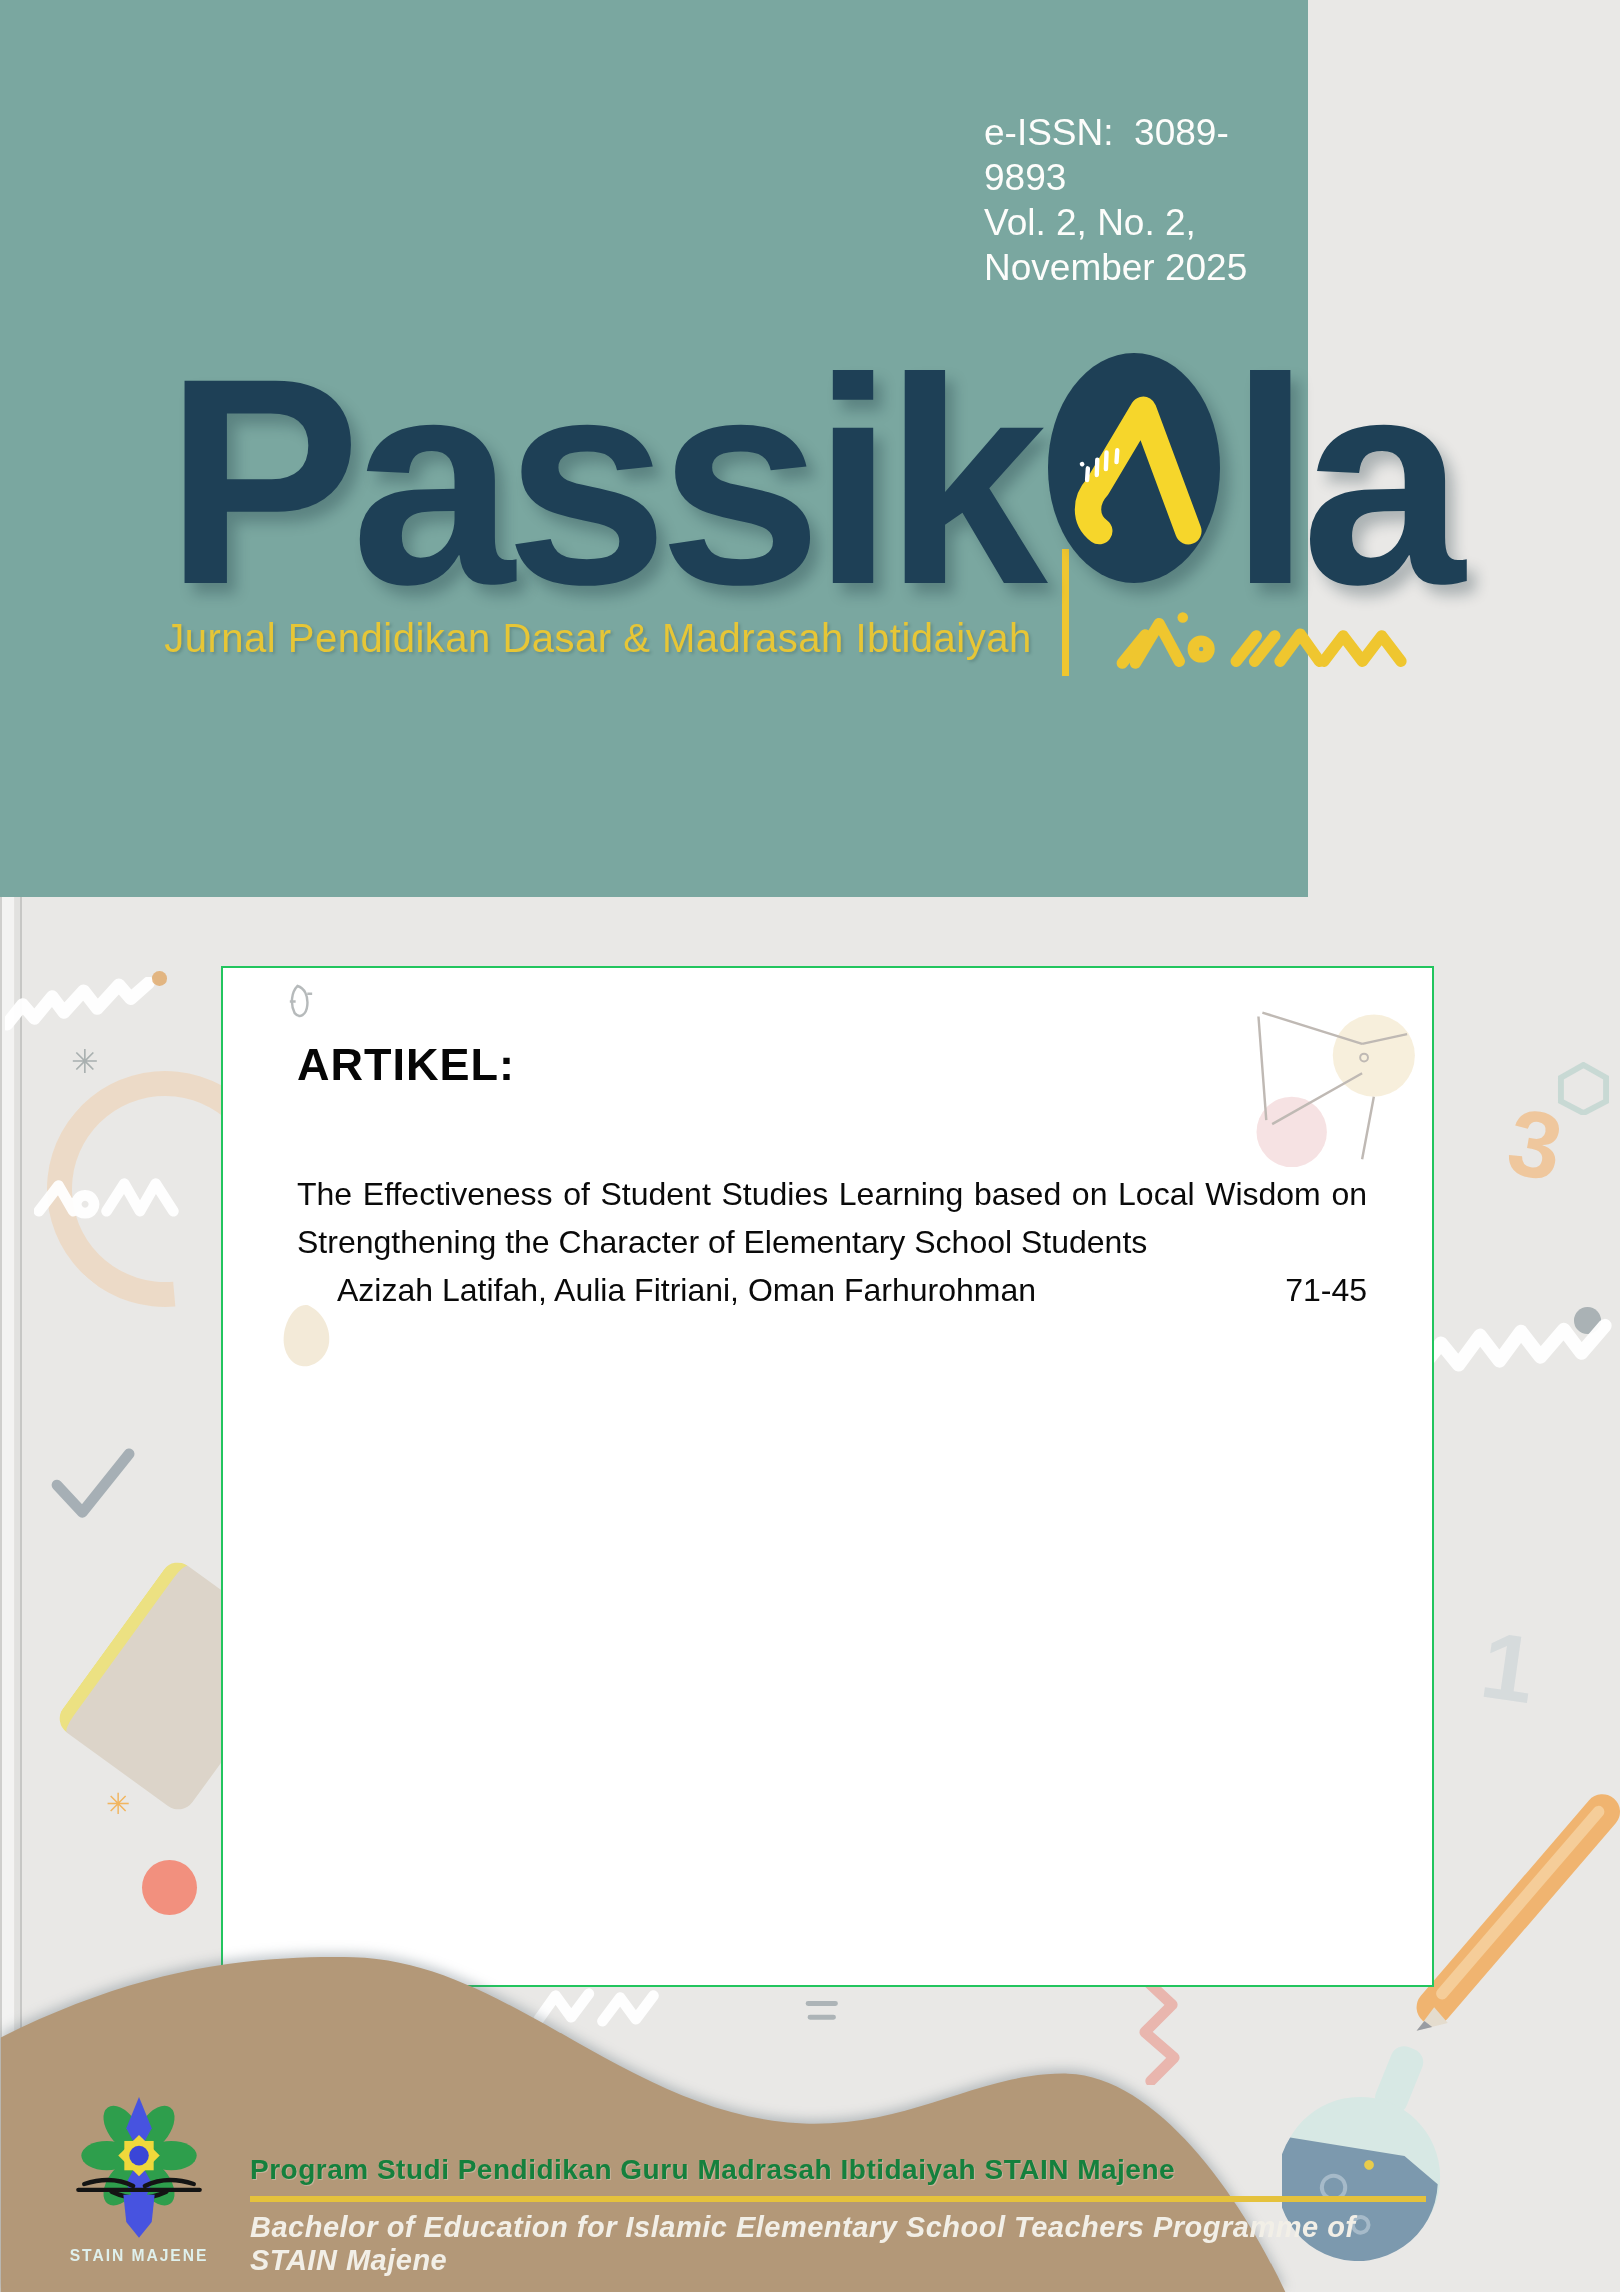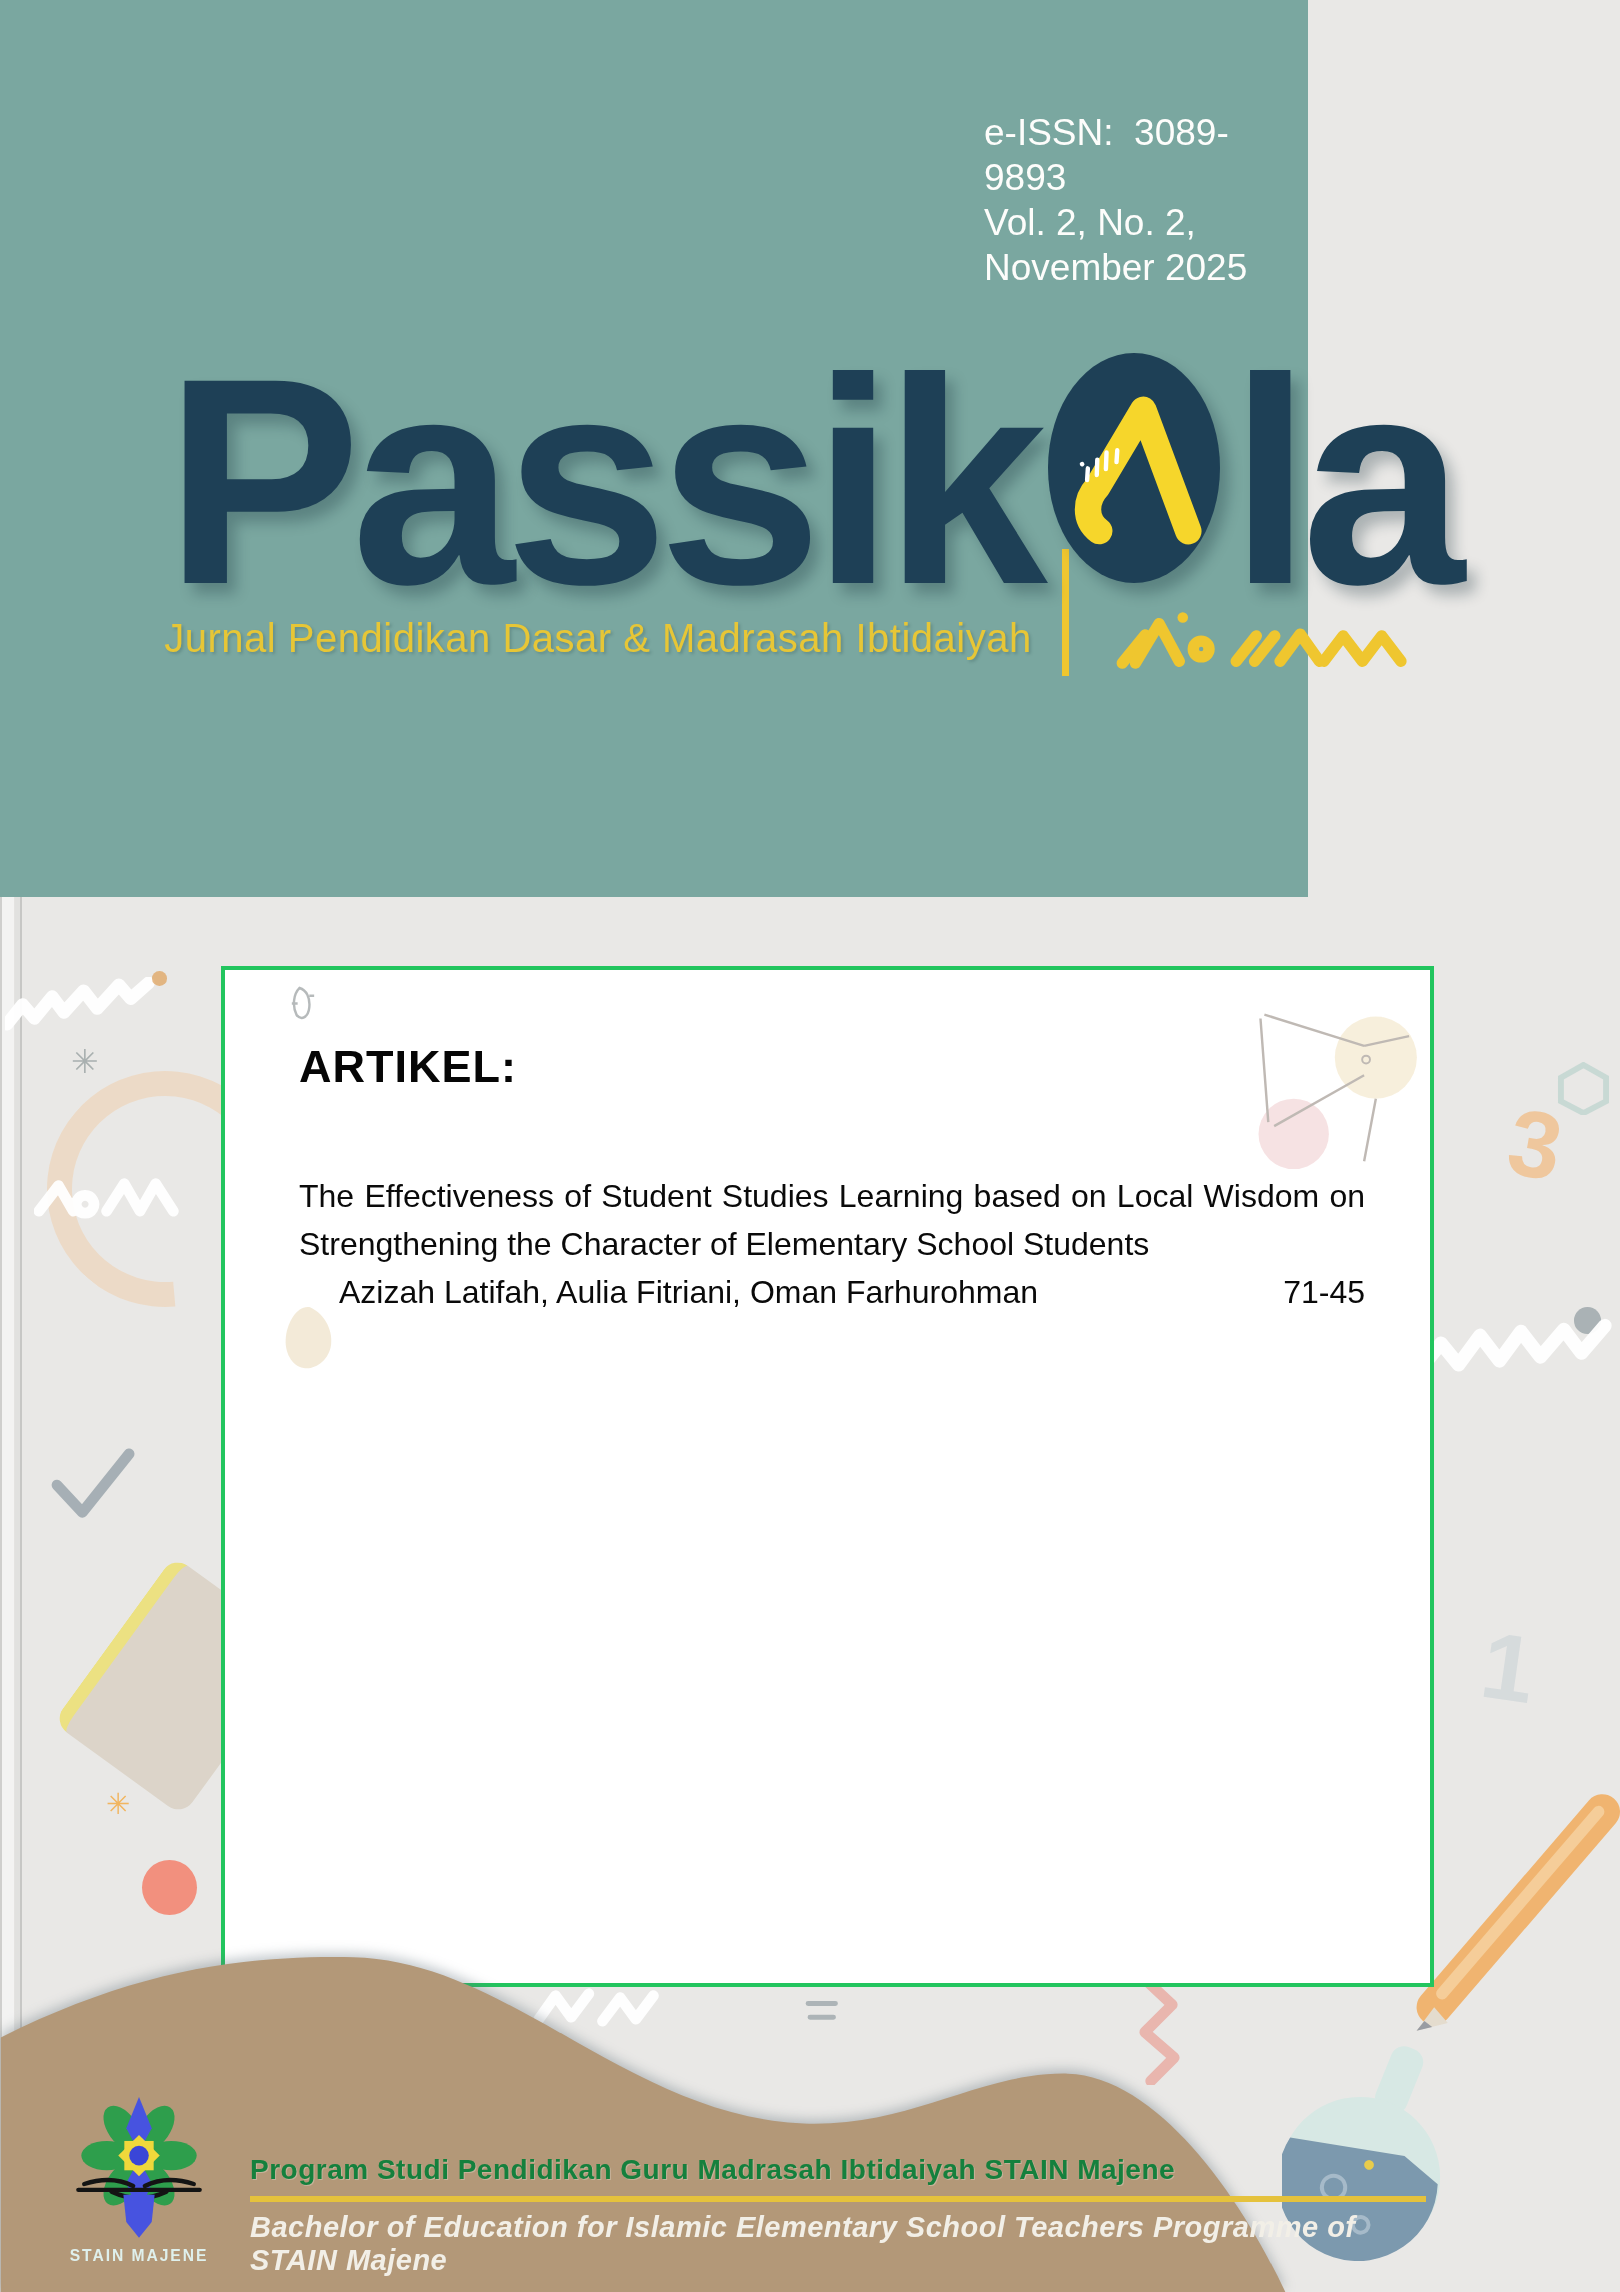--- a/index.html
+++ b/index.html
@@ -34,21 +34,21 @@
   .d-ring{width:186px;height:186px;border:25.5px solid #F5C089;border-radius:50%;
     border-right-color:transparent;transform:rotate(40deg);opacity:.33;}
   .d-book{width:147px;height:206px;background:#D9D0C2;border-radius:17.6px;
     border-left:13.7px solid #EDE06A;transform:rotate(36deg);opacity:.8;}
   .d-circle-salmon{width:55px;height:55px;border-radius:50%;background:#F28B78;opacity:.95;}
   .d-circle-gray{width:26.5px;height:26.5px;border-radius:50%;background:#9FA8AC;opacity:.85;}
   .d-dot-tan{width:14.7px;height:14.7px;border-radius:50%;background:#E0A868;opacity:.8;}
   .d-ellipse{width:25.5px;height:41px;border-radius:50%;border:2.9px solid #CFCFCD;opacity:.7;}
   
   .card{position:absolute;left:221px;top:69px;width:1213px;height:1021px;background:#FFFFFF;
-    border:4px solid #22c55e;box-sizing:border-box;padding:0;}
+    border:2px solid #22c55e;box-sizing:border-box;padding:0;}
   .card-inner{position:relative;width:100%;height:100%;}
   .artikel-heading{position:absolute;left:74px;top:71px;font-size:45px;font-weight:bold;color:#060606;letter-spacing:1px;}
   .articles{position:absolute;left:74px;top:202px;right:65px;}
   .article{margin-bottom:41px;}
   .article .title{font-size:32px;color:#0a0a0a;line-height:48px;text-align:justify;}
   .article .byline{display:flex;justify-content:space-between;font-size:32px;color:#0a0a0a;line-height:48px;margin-left:40px;}
   
   .wave-svg{position:absolute;left:0;top:974px;filter:drop-shadow(0 -3.9px 5.9px rgba(95,110,120,.38));}
   .stain-logo{position:absolute;left:51px;top:1198px;}
   .footer-text{position:absolute;left:250px;top:1257px;width:1186px;}

